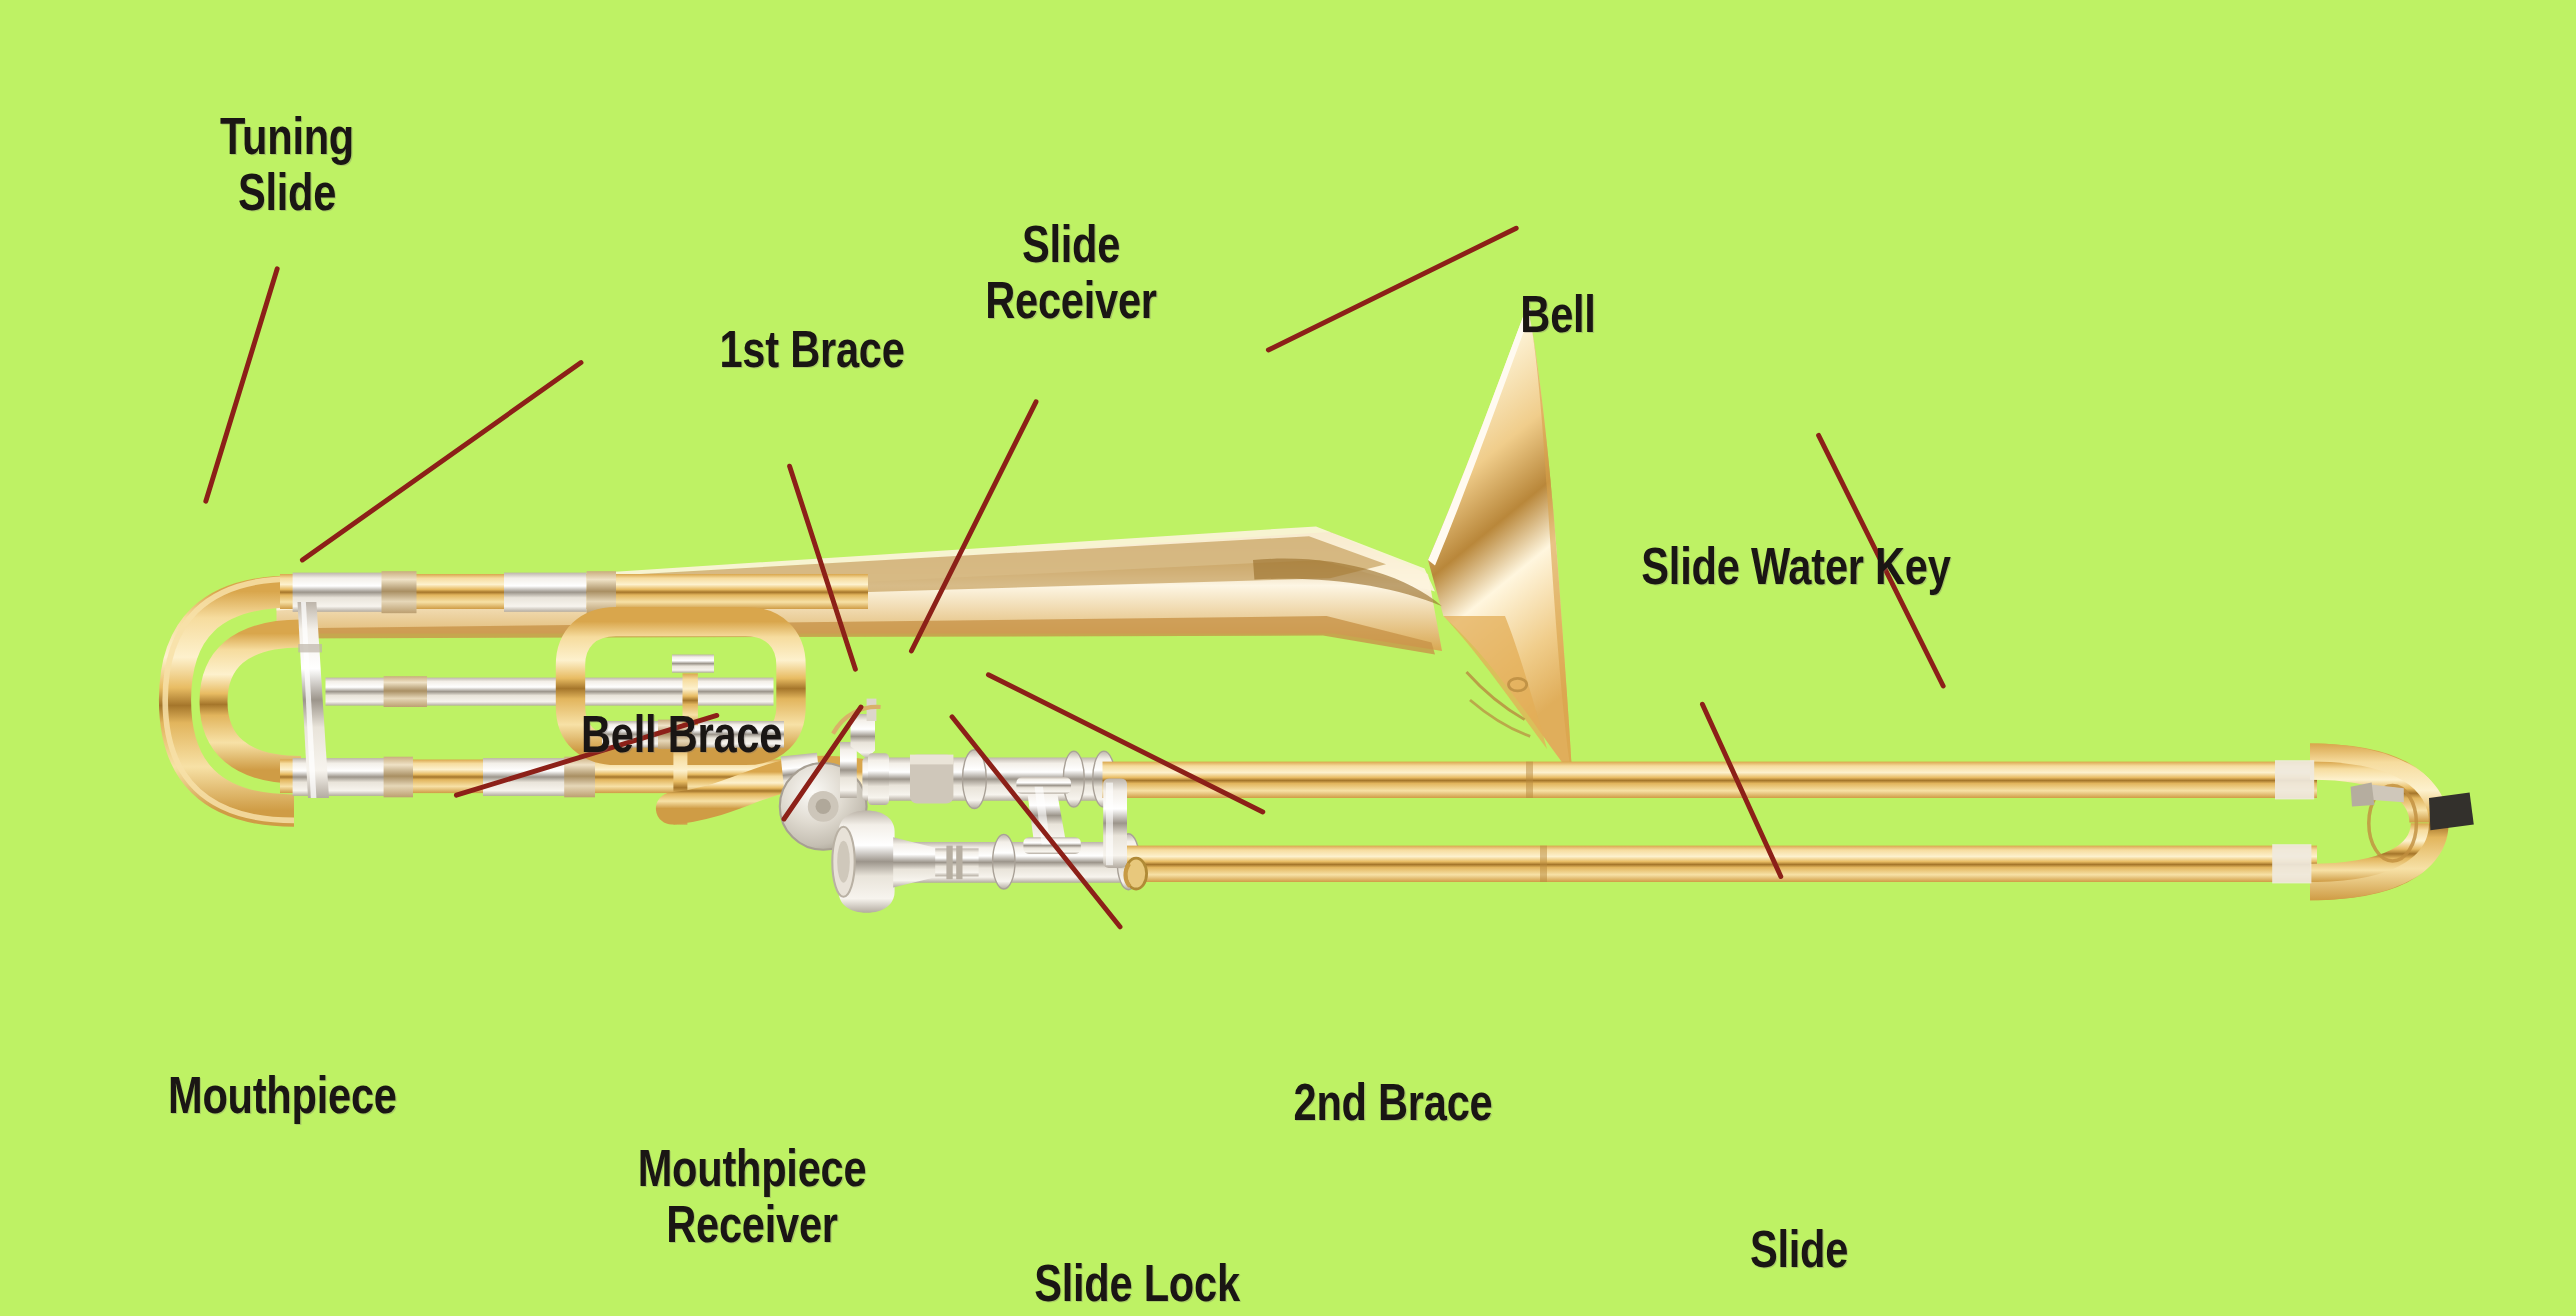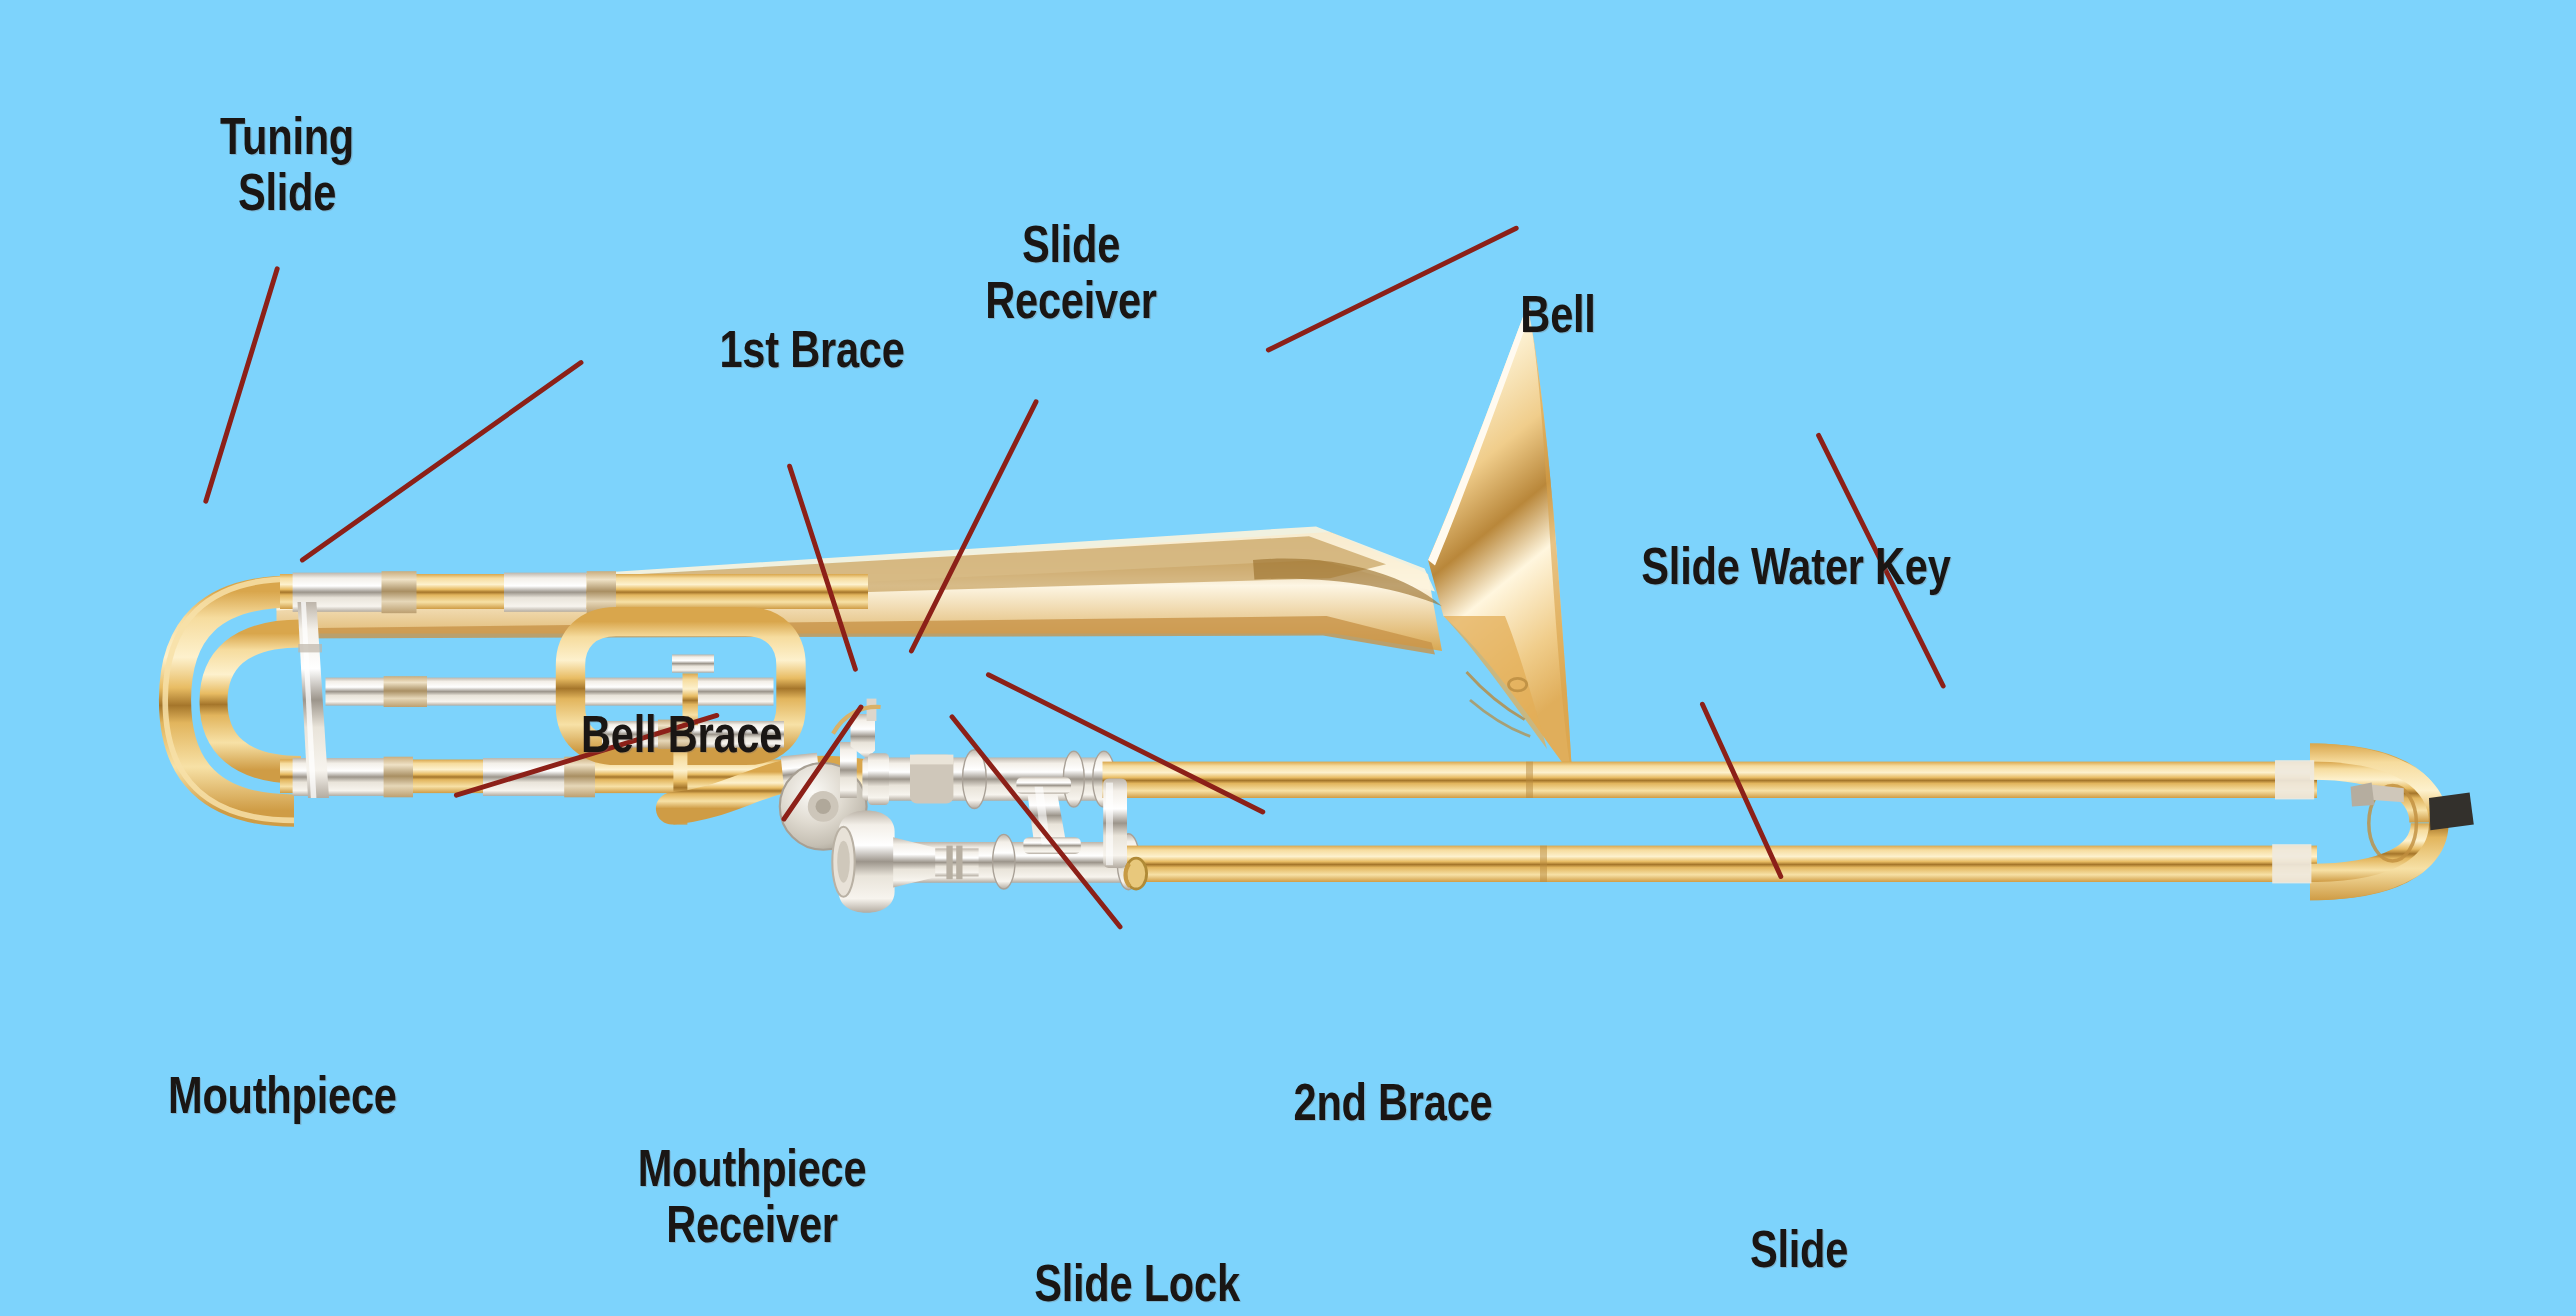--- a/index.html
+++ b/index.html
@@ -5,21 +5,21 @@
 <style>
   html, body {
     margin: 0;
     padding: 0;
     background: #ffffff;
   }
   #stage {
     position: relative;
     width: 2576px;
     height: 1316px;
-    background: #7dd3fc;
+    background: #bef264;
     overflow: hidden;
     font-family: "Liberation Sans", "DejaVu Sans", sans-serif;
   }
   #art {
     position: absolute;
     inset: 0;
     width: 2576px;
     height: 1316px;
   }
   .label {

